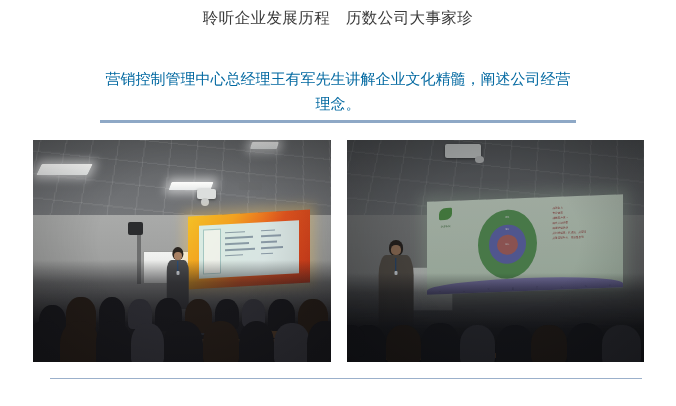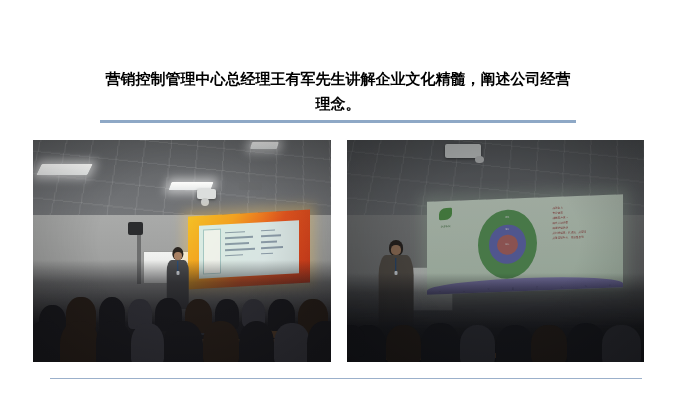--- a/index.html
+++ b/index.html
@@ -39,23 +39,22 @@
 
   
   .article-body {
     position: absolute;
     left: 100px;
     top: 66px;
     width: 476px;
     text-align: center;
     font-size: 15px;
     line-height: 25px;
-    color: #000000;
+    color: #0369a1;
     text-indent: 0;
-    font-weight: bold;
   }
 
   
   .divider-top {
     position: absolute;
     left: 100px;
     top: 120px;
     width: 476px;
     height: 3px;
     background: #8ea8c6;
@@ -395,20 +394,21 @@
     inset: 0;
     pointer-events: none;
     background: rgba(10,12,16,0.30);
   }
 </style>
 </head>
 <body>
 
 <div class="page">
 
+  <div class="article-title">聆听企业发展历程　历数公司大事家珍</div>
 
   <div class="article-body">营销控制管理中心总经理王有军先生讲解企业文化精髓，阐述公司经营理念。</div>
 
   <div class="divider-top"></div>
 
   <div class="photo-row">
 
     <div class="photo left">
       <div class="photo-inner">
 

